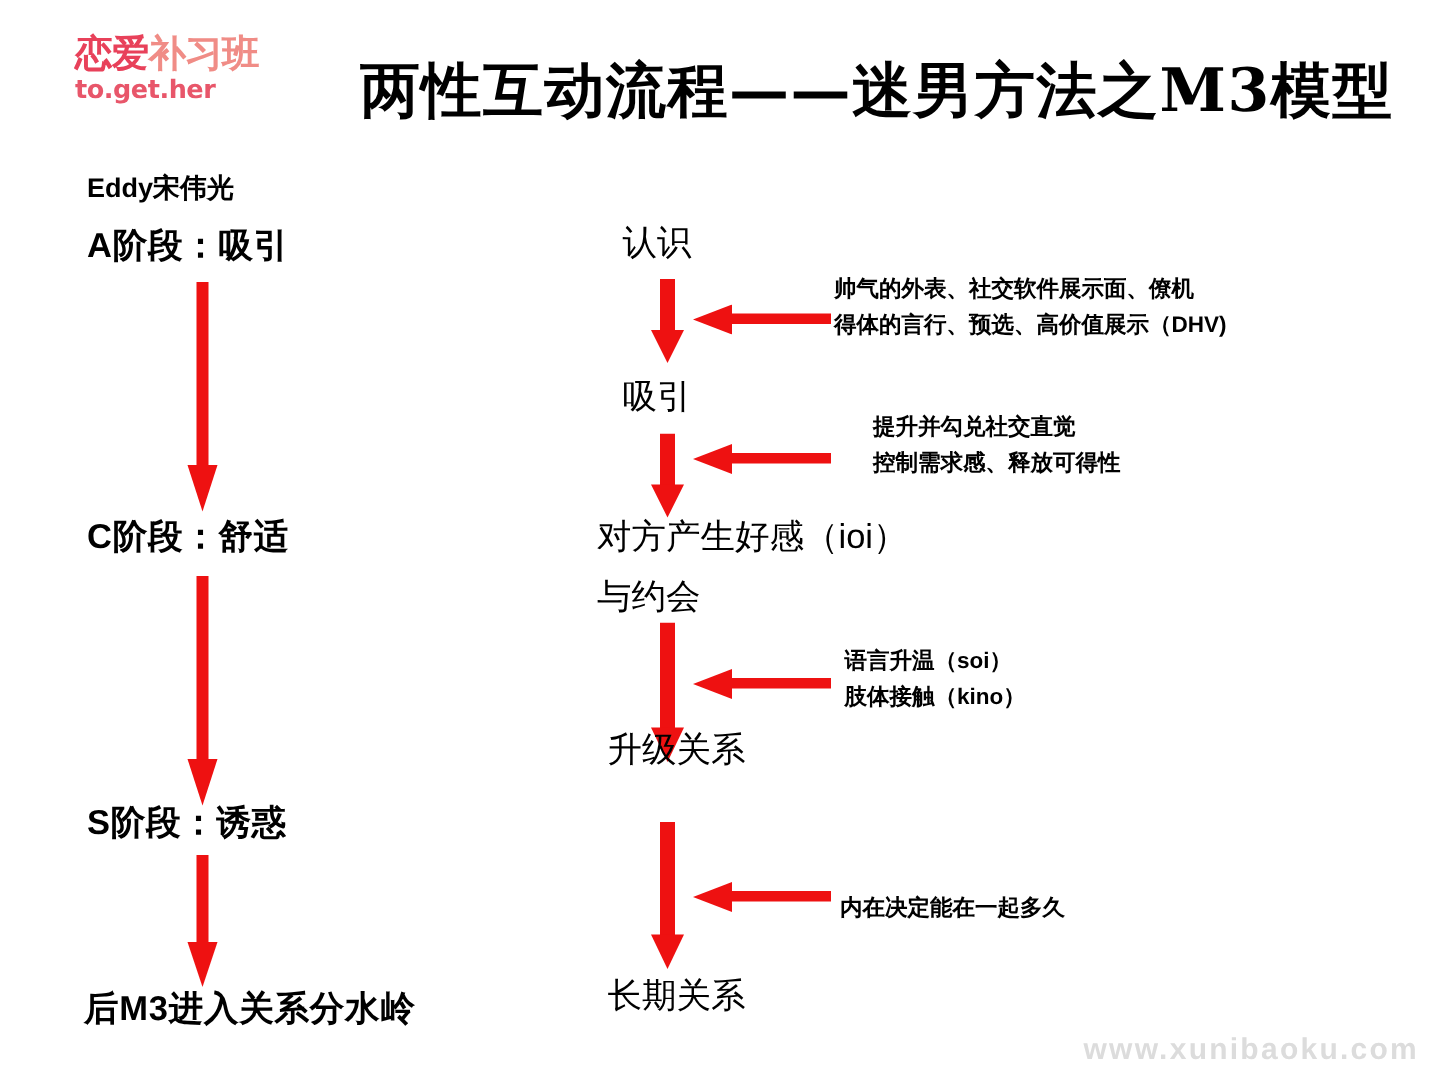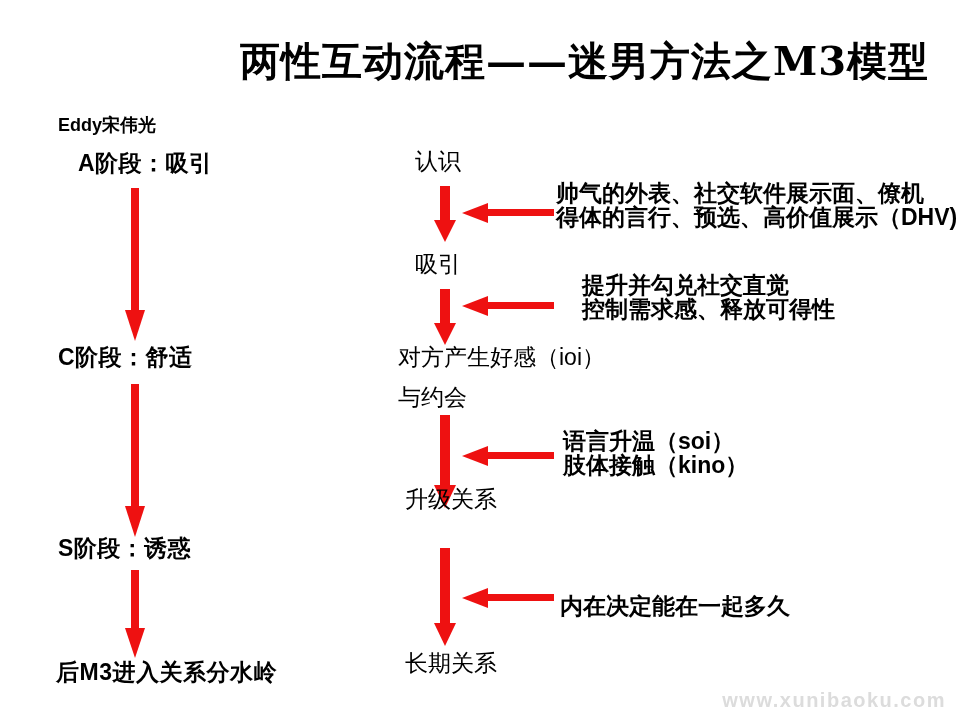--- a/index.html
+++ b/index.html
@@ -83,21 +83,21 @@
     font-size: 23px;
     font-weight: bold;
     letter-spacing: 0.5px;
   }
   .center-node {
     font-size: 23px;
     font-weight: normal;
     letter-spacing: 0px;
   }
   .annotation {
-    font-size: 23px;
+    font-size: 15px;
     font-weight: bold;
     line-height: 24px;
     white-space: pre-line;
     letter-spacing: 0px;
   }
 
   
   .v-arrow, .h-arrow {
     position: absolute;
   }
@@ -114,26 +114,30 @@
     letter-spacing: 1.5px;
     color: #dcdcdc;
     white-space: nowrap;
   }
 </style>
 </head>
 <body>
 
 <div id="slide">
 
+  <div id="logo-block">
+    <div class="logo-cn"><span class="part-a">恋爱</span><span class="part-b">补习班</span></div>
+    <div class="logo-en">to.get.her</div>
+  </div>
 
   <div id="author">Eddy宋伟光</div>
 
   <div id="title">两性互动流程——迷男方法之M3模型</div>
 
-  <div class="node stage-label" style="left:58px; top:148px;margin-left:20px;">A阶段：吸引</div>
+  <div class="node stage-label" style="left:58px; top:148px;">A阶段：吸引</div>
 
   <div class="v-arrow" style="left:124px; top:188px;">
     <svg width="22" height="155" viewBox="0 0 22 155">
       <rect x="7" y="0" width="8" height="125" fill="#ee1111"></rect>
       <polygon points="11,153 1,122 21,122" fill="#ee1111"></polygon>
     </svg>
   </div>
 
   <div class="node stage-label" style="left:58px; top:342px;">C阶段：舒适</div>
 

